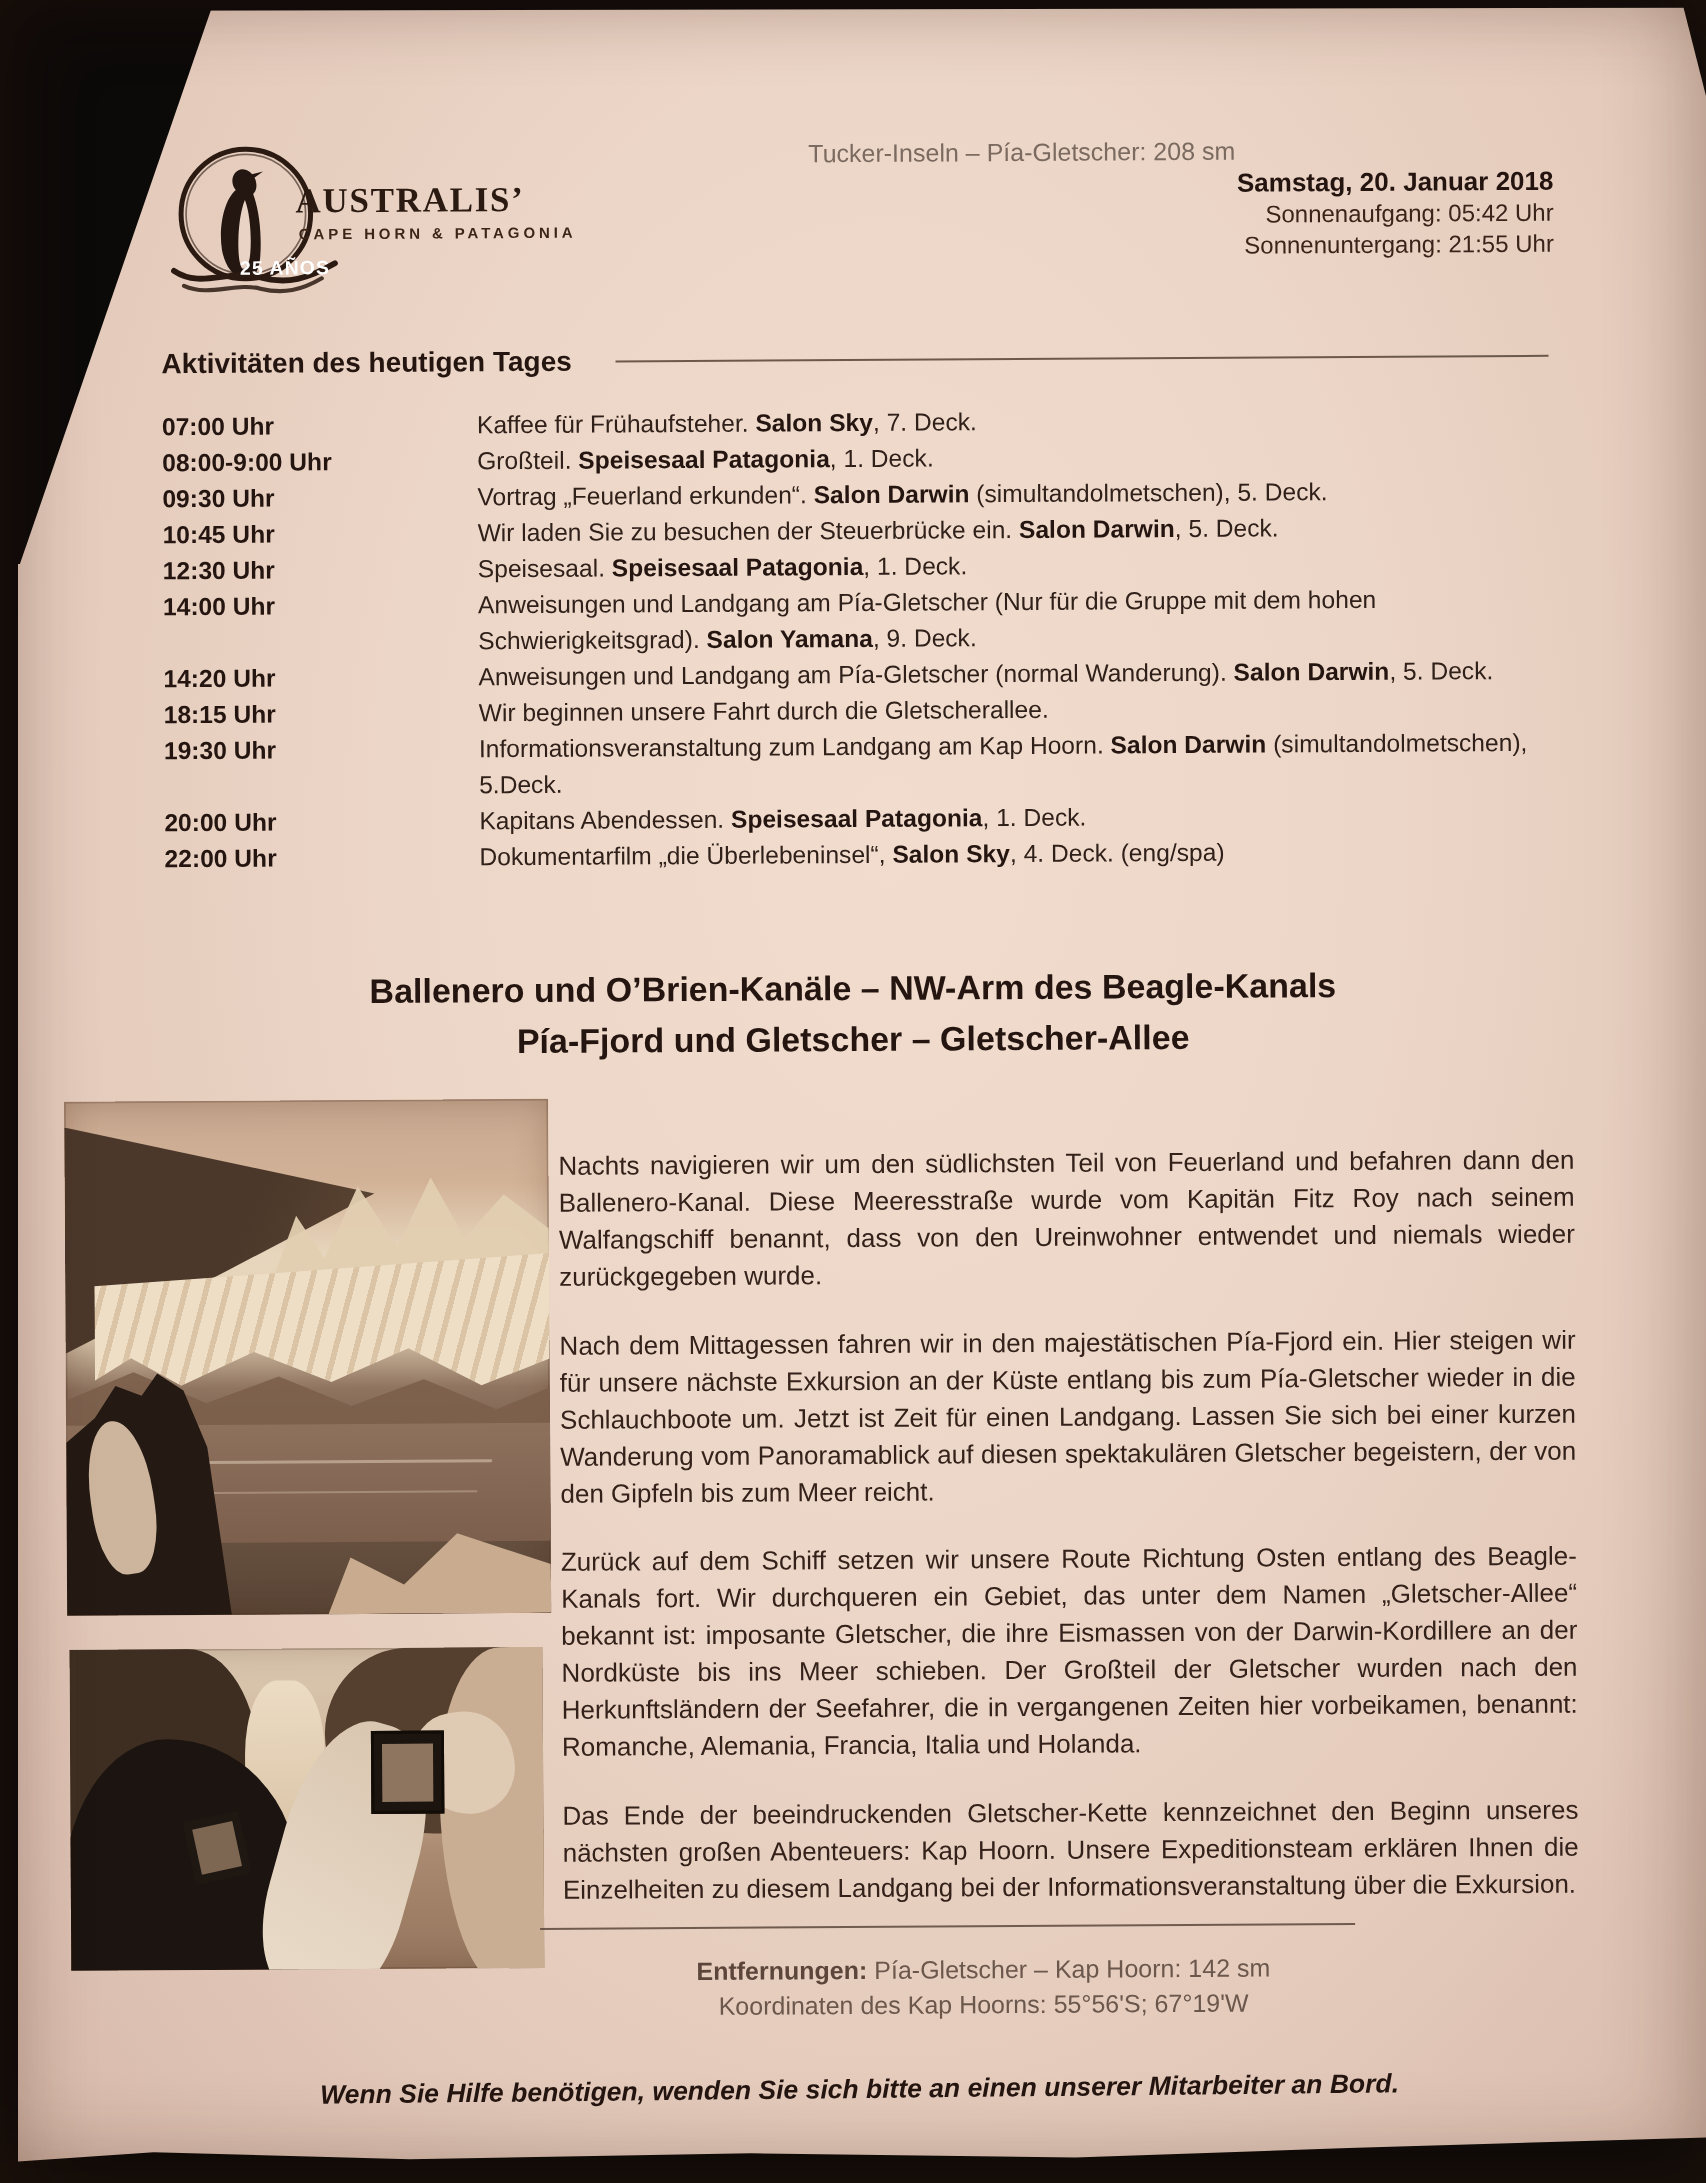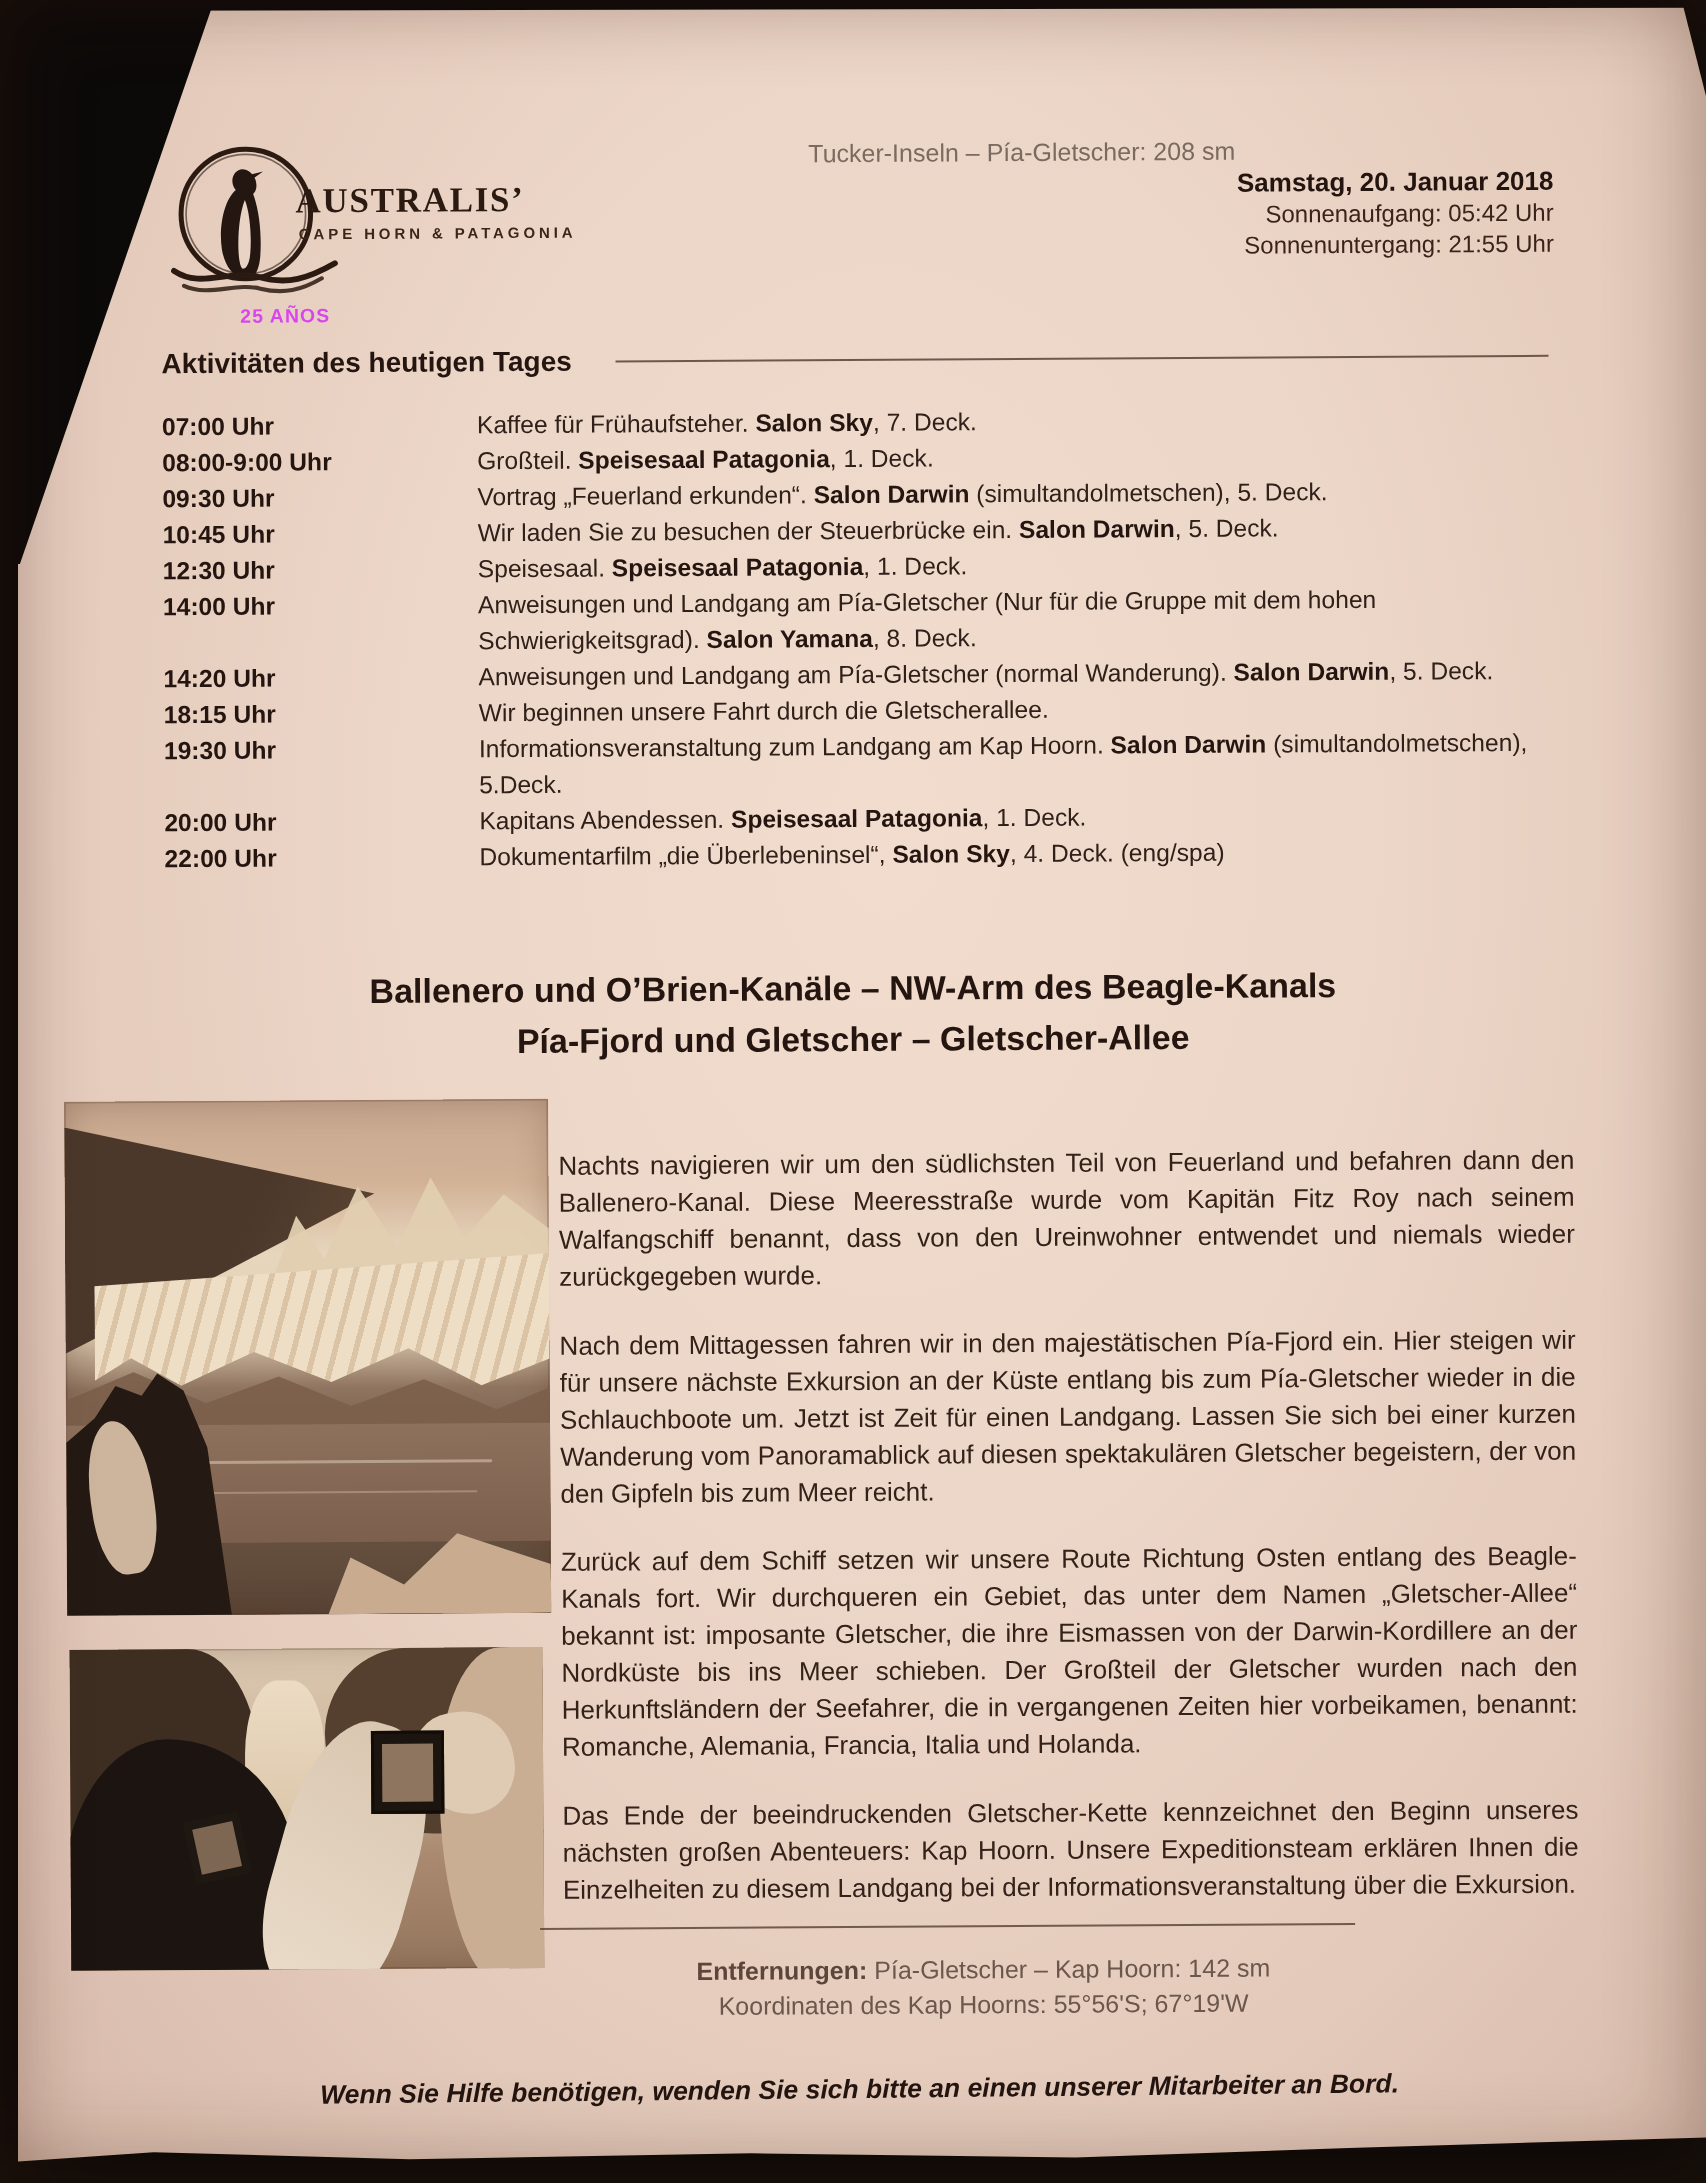--- a/index.html
+++ b/index.html
@@ -27,21 +27,21 @@
   .bg-band-bottom{position:absolute;left:0;right:0;bottom:0;height:53px;background:#0c0a09;
     clip-path:polygon(0 62%,9% 42%,24% 55%,44% 44%,63% 52%,79% 34%,100% 14%,100% 100%,0 100%);}
 
   
   .logo-svg{position:absolute;left:164px;top:134px;width:191px;height:166px;}
   .brand{position:absolute;left:301px;top:178px;font-family:"Liberation Serif", serif;
     font-size:35px;letter-spacing:1.7px;font-weight:600;color:#2b1a11;}
   .tagline{position:absolute;left:304px;top:222px;font-size:15px;letter-spacing:3.9px;
     font-weight:700;color:#3b2517;}
   .anniversary{position:absolute;left:245px;top:253px;font-size:19.4px;letter-spacing:1.1px;
-    font-weight:700;color:#d946ef;margin-top:48px;}
+    font-weight:700;color:#ffffff;}
 
   
   .route{position:absolute;left:814px;top:139px;font-size:25px;color:#7b6a60;}
   .header-right{position:absolute;right:148px;top:170px;text-align:right;line-height:31px;color:#362118;}
   .header-date{font-size:26px;font-weight:700;color:#241410;}
   .header-sun{font-size:24px;color:#3a241a;}
 
   
   .act-heading{position:absolute;left:166px;top:344px;font-size:28px;font-weight:700;color:#241510;}
   .act-rule{position:absolute;left:620px;top:359px;width:933px;height:2.2px;background:#4c392d;opacity:.8;}
@@ -153,21 +153,21 @@
       <div class="sch-row">
         <div class="sch-time">10:45 Uhr</div>
         <div class="sch-desc"><span>Wir laden Sie zu besuchen der Steuerbrücke ein. </span><span class="b">Salon Darwin</span><span>, 5. Deck.</span></div>
       </div>
       <div class="sch-row">
         <div class="sch-time">12:30 Uhr</div>
         <div class="sch-desc"><span>Speisesaal. </span><span class="b">Speisesaal Patagonia</span><span>, 1. Deck.</span></div>
       </div>
       <div class="sch-row">
         <div class="sch-time">14:00 Uhr</div>
-        <div class="sch-desc"><span>Anweisungen und Landgang am Pía-Gletscher (Nur für die Gruppe mit dem hohen Schwierigkeitsgrad). </span><span class="b">Salon Yamana</span><span>, 8. Deck.</span></div>
+        <div class="sch-desc"><span>Anweisungen und Landgang am Pía-Gletscher (Nur für die Gruppe mit dem hohen Schwierigkeitsgrad). </span><span class="b">Salon Yamana</span><span>, 9. Deck.</span></div>
       </div>
       <div class="sch-row">
         <div class="sch-time">14:20 Uhr</div>
         <div class="sch-desc"><span>Anweisungen und Landgang am Pía-Gletscher (normal Wanderung). </span><span class="b">Salon Darwin</span><span>, 5. Deck.</span></div>
       </div>
       <div class="sch-row">
         <div class="sch-time">18:15 Uhr</div>
         <div class="sch-desc"><span>Wir beginnen unsere Fahrt durch die Gletscherallee.</span></div>
       </div>
       <div class="sch-row">

